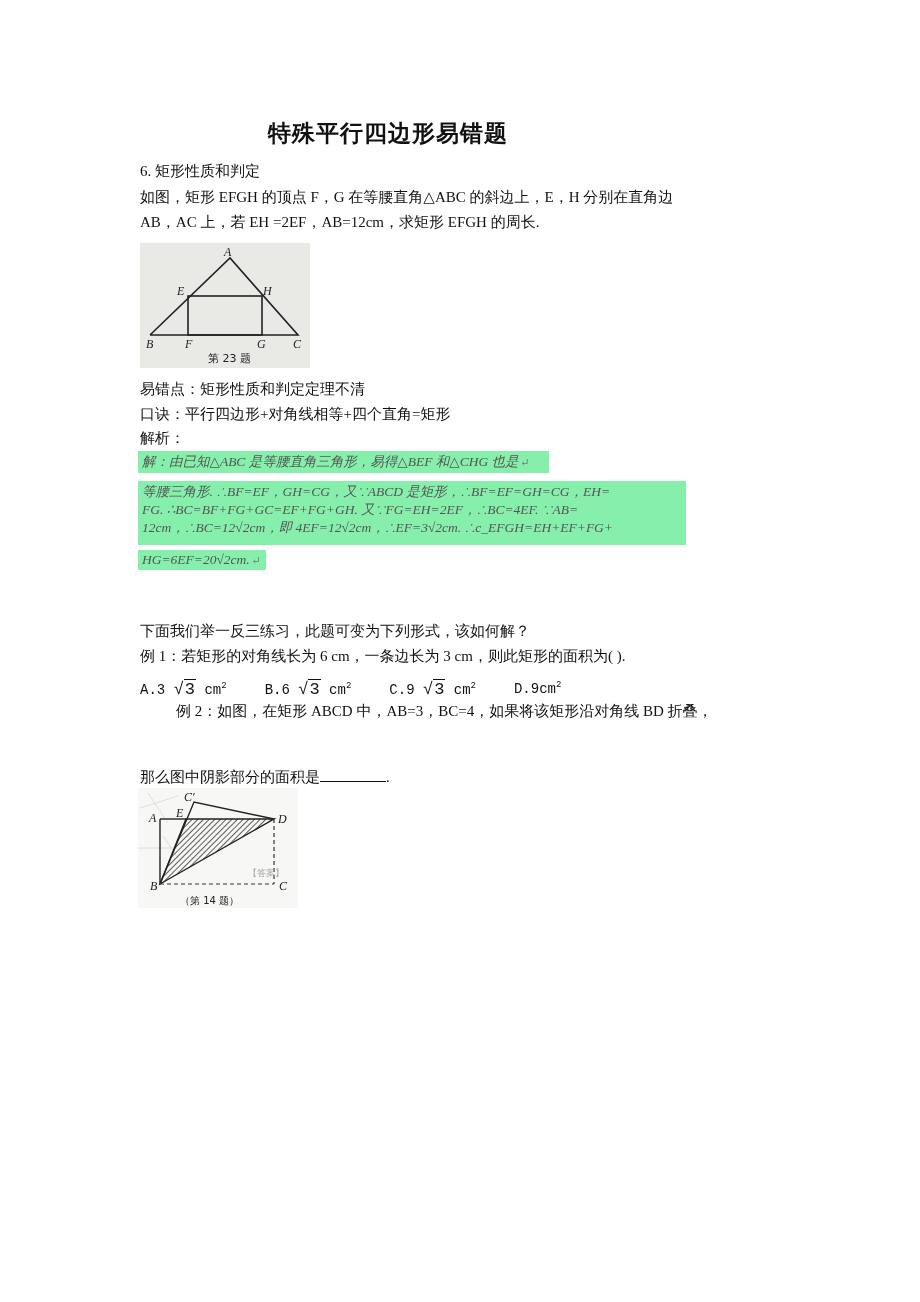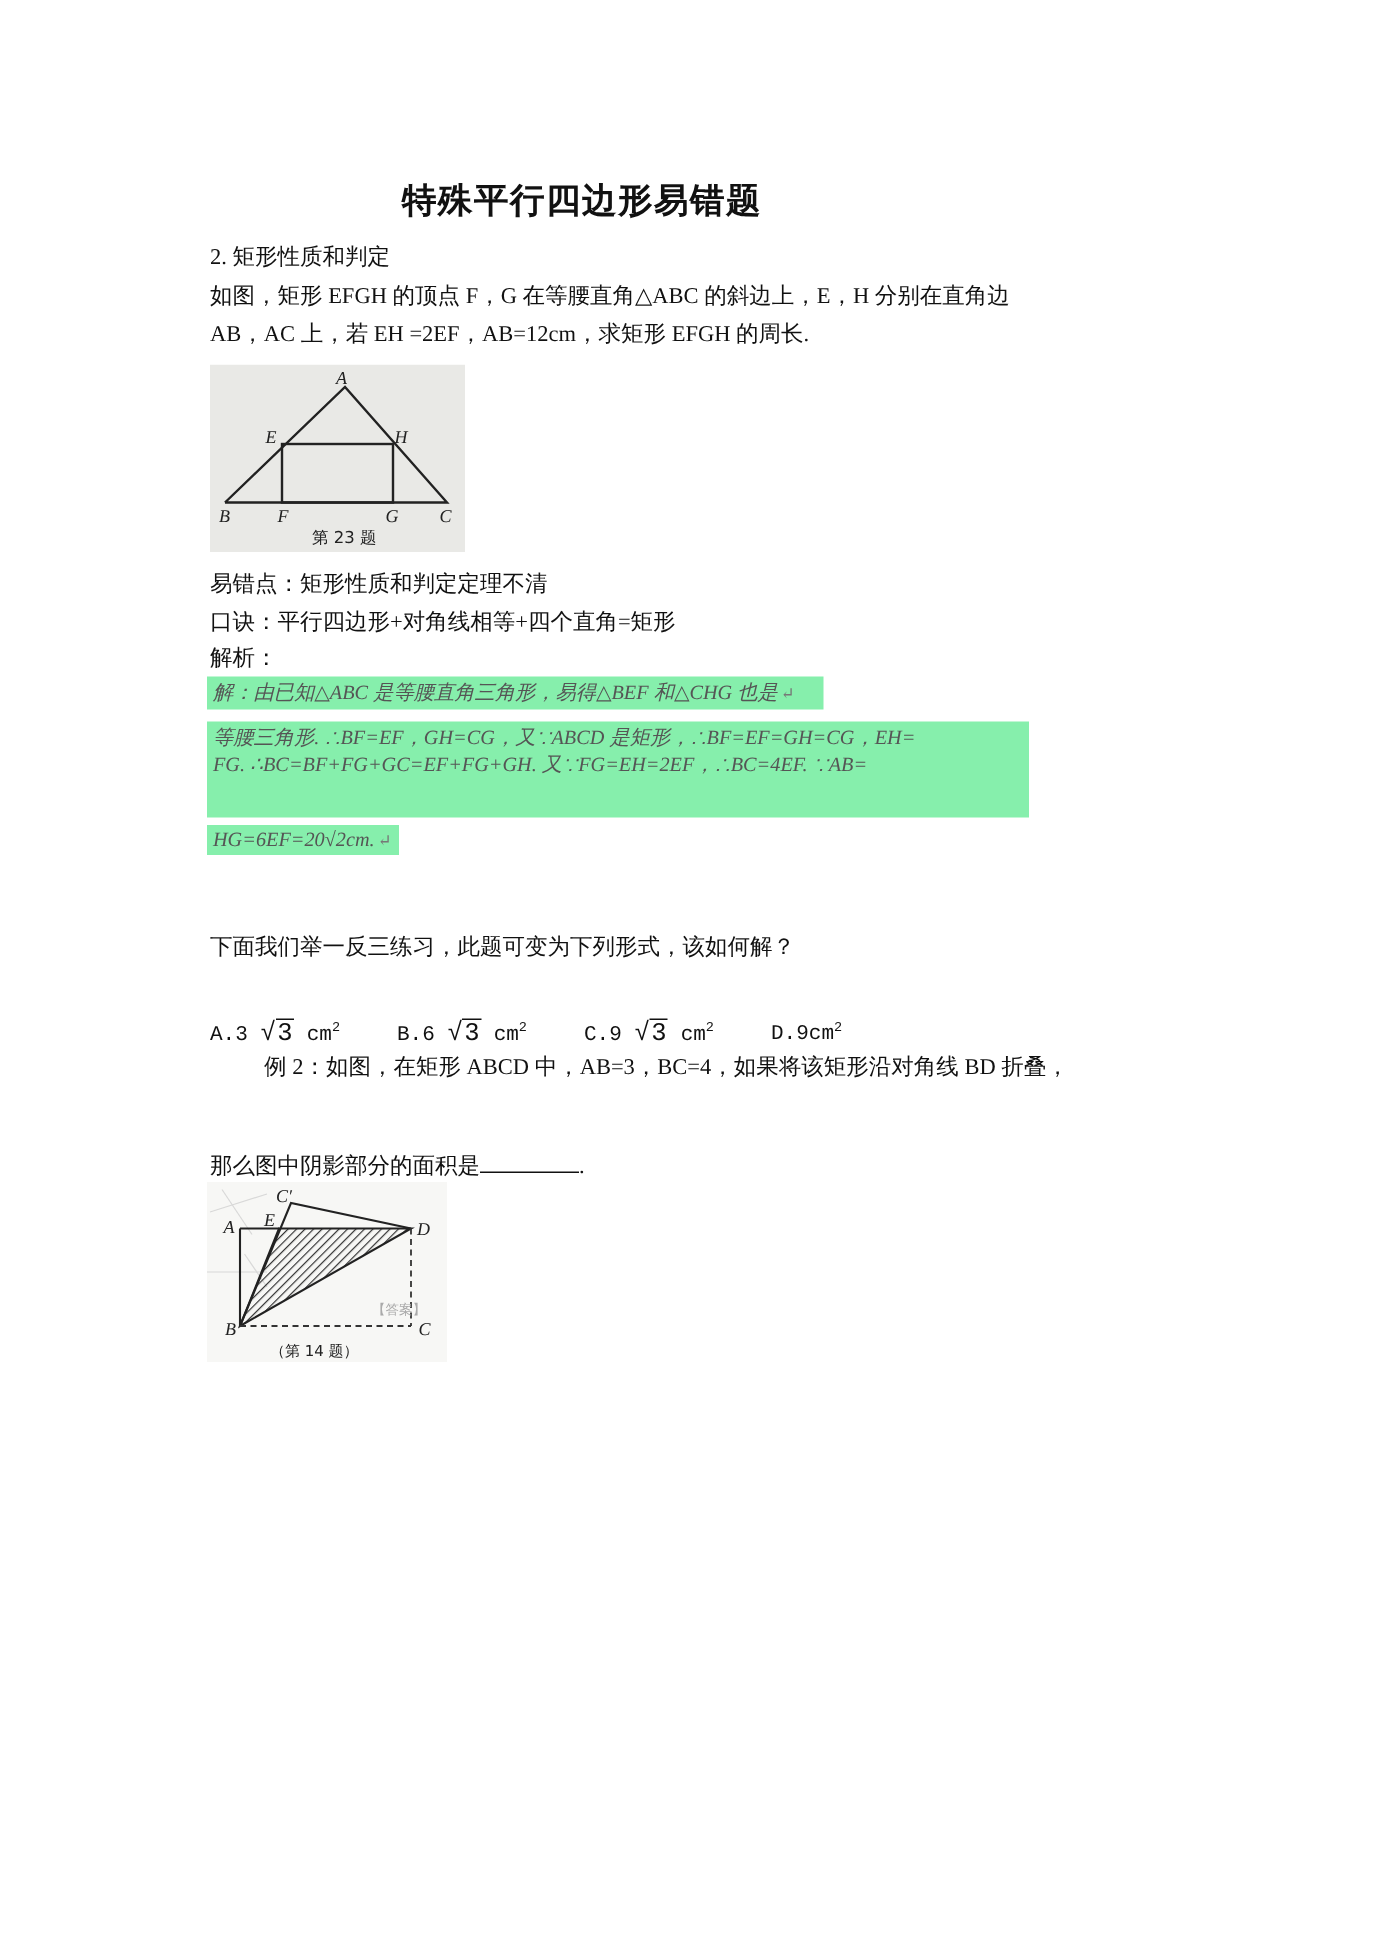--- a/index.html
+++ b/index.html
@@ -22,21 +22,21 @@
   sup { font-size: 9px; }
   .blank { display: inline-block; width: 66px; border-bottom: 1px solid #111; height: 14px; vertical-align: baseline; }
 </style>
 </head>
 <body>
 
 <div class="page">
 
   <div class="title">特殊平行四边形易错题</div>
 
-  <div class="line" style="top:162px;">2.   矩形性质和判定</div>
+  <div class="line" style="top:162px;">6.   矩形性质和判定</div>
   <div class="line" style="top:188px;">如图，矩形 EFGH 的顶点 F，G 在等腰直角△ABC 的斜边上，E，H 分别在直角边</div>
   <div class="line" style="top:213px;">AB，AC 上，若 EH =2EF，AB=12cm，求矩形 EFGH 的周长.</div>
 
   <svg class="fig" style="left:140px; top:243px;" width="170" height="125" viewBox="0 0 170 125">
     <rect x="0" y="0" width="170" height="125" fill="#e9e9e6"></rect>
     <g stroke="#222" stroke-width="1.6" fill="none">
       <polyline points="10,92 90,15 158,92 10,92"></polyline>
       <rect x="48" y="53" width="74" height="39"></rect>
     </g>
     <g font-family="Liberation Serif, serif" font-style="italic" font-size="12" fill="#222">
@@ -54,26 +54,28 @@
   <div class="line" style="top:380px;">易错点：矩形性质和判定定理不清</div>
   <div class="line" style="top:405px;">口诀：平行四边形+对角线相等+四个直角=矩形</div>
   <div class="line" style="top:429px;">解析：</div>
 
   <div class="scan" style="top:451px; left:138px; width:403px;">
     <span>解：由已知△ABC 是等腰直角三角形，易得△BEF 和△CHG 也是</span><span class="ret">↵</span>
   </div>
   <div class="scan" style="top:481px; left:138px; width:540px; line-height:18px; white-space:normal; height:60px;">
     <div>等腰三角形. ∴BF=EF，GH=CG，又∵ABCD 是矩形，∴BF=EF=GH=CG，EH=</div>
     <div>FG. ∴BC=BF+FG+GC=EF+FG+GH. 又∵FG=EH=2EF，∴BC=4EF. ∵AB=</div>
+    <div>12cm，∴BC=12√2cm，即 4EF=12√2cm，∴EF=3√2cm. ∴c_EFGH=EH+EF+FG+</div>
   </div>
   <div class="scan" style="top:550px; left:138px; width:120px;">
     <span>HG=6EF=20√2cm.</span><span class="ret">↵</span>
   </div>
 
   <div class="line" style="top:622px;">下面我们举一反三练习，此题可变为下列形式，该如何解？</div>
+  <div class="line" style="top:647px;">例 1：若矩形的对角线长为 6  cm，一条边长为 3  cm，则此矩形的面积为(   ).</div>
 
   <div class="opts mono">
     <div class="opt">
       <span>A.</span><span>3</span>
       <span class="sqrt">√<span class="rad">3</span></span>
       <span>cm</span><sup>2</sup>
     </div>
     <div class="opt">
       <span>B.</span><span>6</span>
       <span class="sqrt">√<span class="rad">3</span></span>

